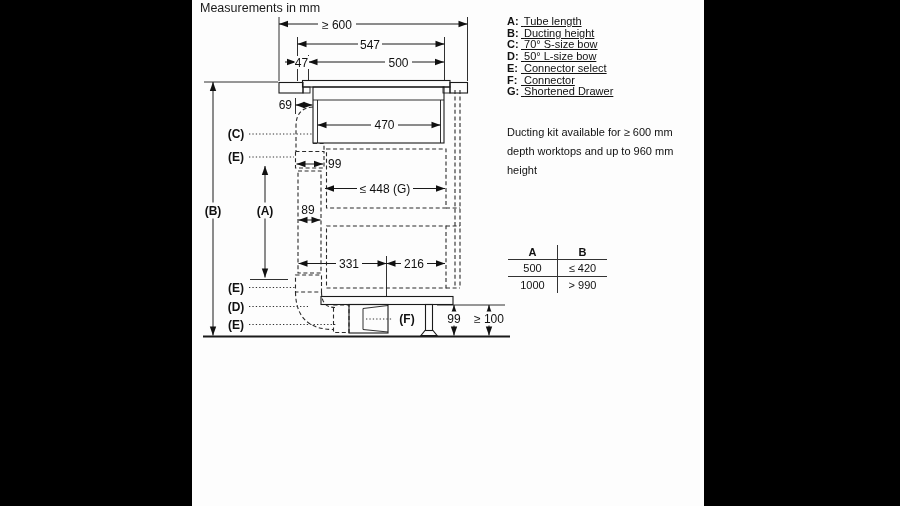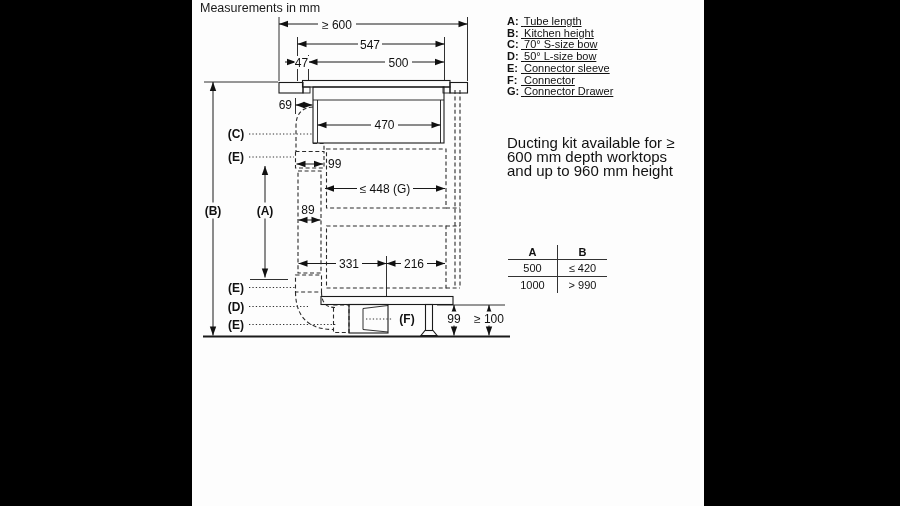--- a/index.html
+++ b/index.html
@@ -5,21 +5,21 @@
   html,body{margin:0;padding:0;background:#000;}
   .stage{position:relative;width:900px;height:506px;background:#000;overflow:hidden;
          font-family:"Liberation Sans",sans-serif;color:#111;padding-left:37px;}
   .content{position:absolute;left:192px;top:0;width:512px;height:506px;background:#fdfdfd;}
   .title{position:absolute;left:8px;top:1px;font-size:12.5px;color:#1a1a1a;}
   svg{position:absolute;left:0;top:0;}
   svg text{font-family:"Liberation Sans",sans-serif;font-size:12px;fill:#111;}
   svg text.lbl{font-weight:bold;}
   .legend{position:absolute;left:315px;top:16px;font-size:11px;line-height:11.7px;color:#111;text-decoration:underline;}
   .legend .k{font-weight:bold;display:inline-block;min-width:14px;}
-  .note{position:absolute;left:315px;width:182px;font-size:15px;line-height:14px;color:#111;margin-top:13px;}
+  .note{position:absolute;left:315px;width:182px;font-size:11px;line-height:19px;color:#111;}
   .note1{top:123px;}
   .note2{top:184px;}
   .spec-table{position:absolute;left:316px;top:245px;border-collapse:collapse;
               font-size:11px;color:#111;table-layout:fixed;}
   .spec-table th,.spec-table td{width:49px;height:14px;text-align:center;padding:0;font-weight:normal;}
   .spec-table th{font-weight:bold;}
   .spec-table td{height:16px;}
   .spec-table .ca{border-right:1px solid #333;}
   .spec-table .hr th,.spec-table .r1 td{border-bottom:1px solid #333;}
 </style>
@@ -221,26 +221,26 @@
       </g>
       <g>
         <line x1="489" y1="305" x2="489" y2="335.5" class="dim" marker-start="url(#ar)" marker-end="url(#ar)"></line>
         <rect x="471" y="311.5" width="37" height="14" class="bgr"></rect>
         <text x="489" y="322.5" text-anchor="middle">≥ 100</text>
       </g>
     </svg>
 
     <div class="legend">
       <div><span class="k">A:</span> <span>Tube length</span></div>
-      <div><span class="k">B:</span> <span>Kitchen height</span></div>
+      <div><span class="k">B:</span> <span>Ducting height</span></div>
       <div><span class="k">C:</span> <span>70° S-size bow</span></div>
       <div><span class="k">D:</span> <span>50° L-size bow</span></div>
-      <div><span class="k">E:</span> <span>Connector sleeve</span></div>
+      <div><span class="k">E:</span> <span>Connector select</span></div>
       <div><span class="k">F:</span> <span>Connector</span></div>
-      <div><span class="k">G:</span> <span>Connector Drawer</span></div>
+      <div><span class="k">G:</span> <span>Shortened Drawer</span></div>
     </div>
 
     <div class="note note1">Ducting kit available for ≥ 600 mm depth worktops and up to 960 mm height</div>
 
     <table class="spec-table">
       <tbody>
           <tr class="hr">
         <th class="ca">A</th>
         <th>B</th>
       </tr>

